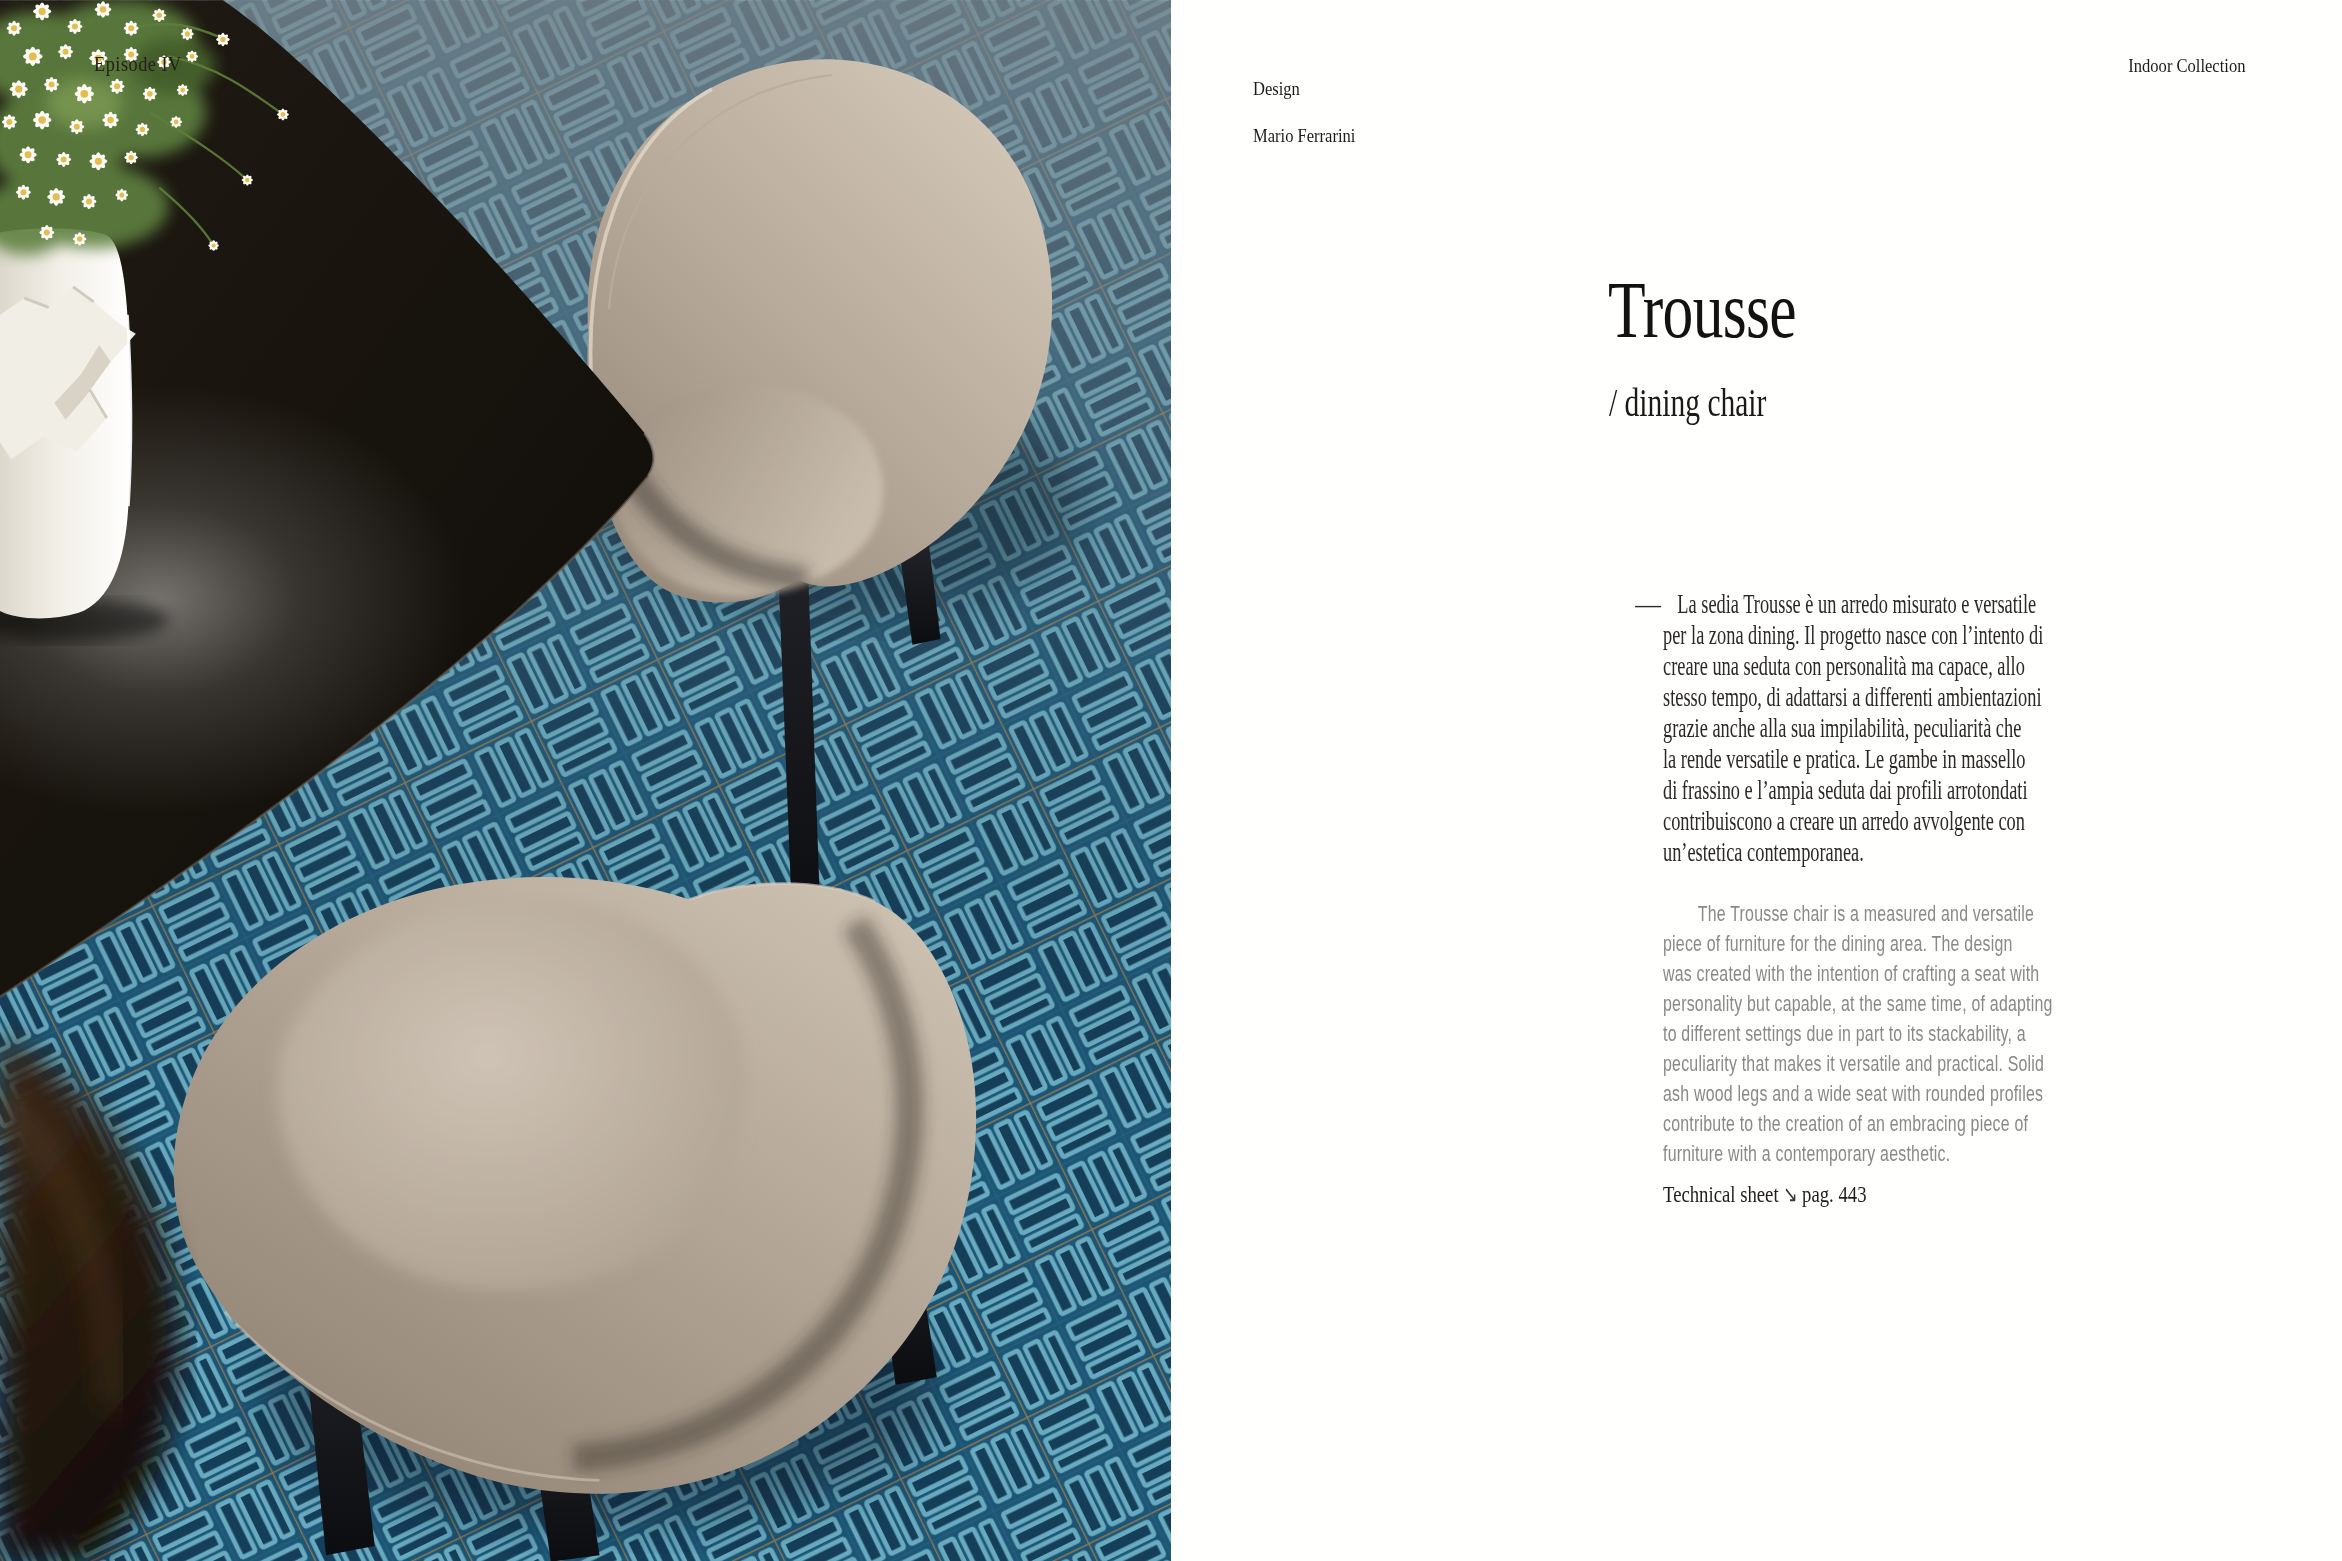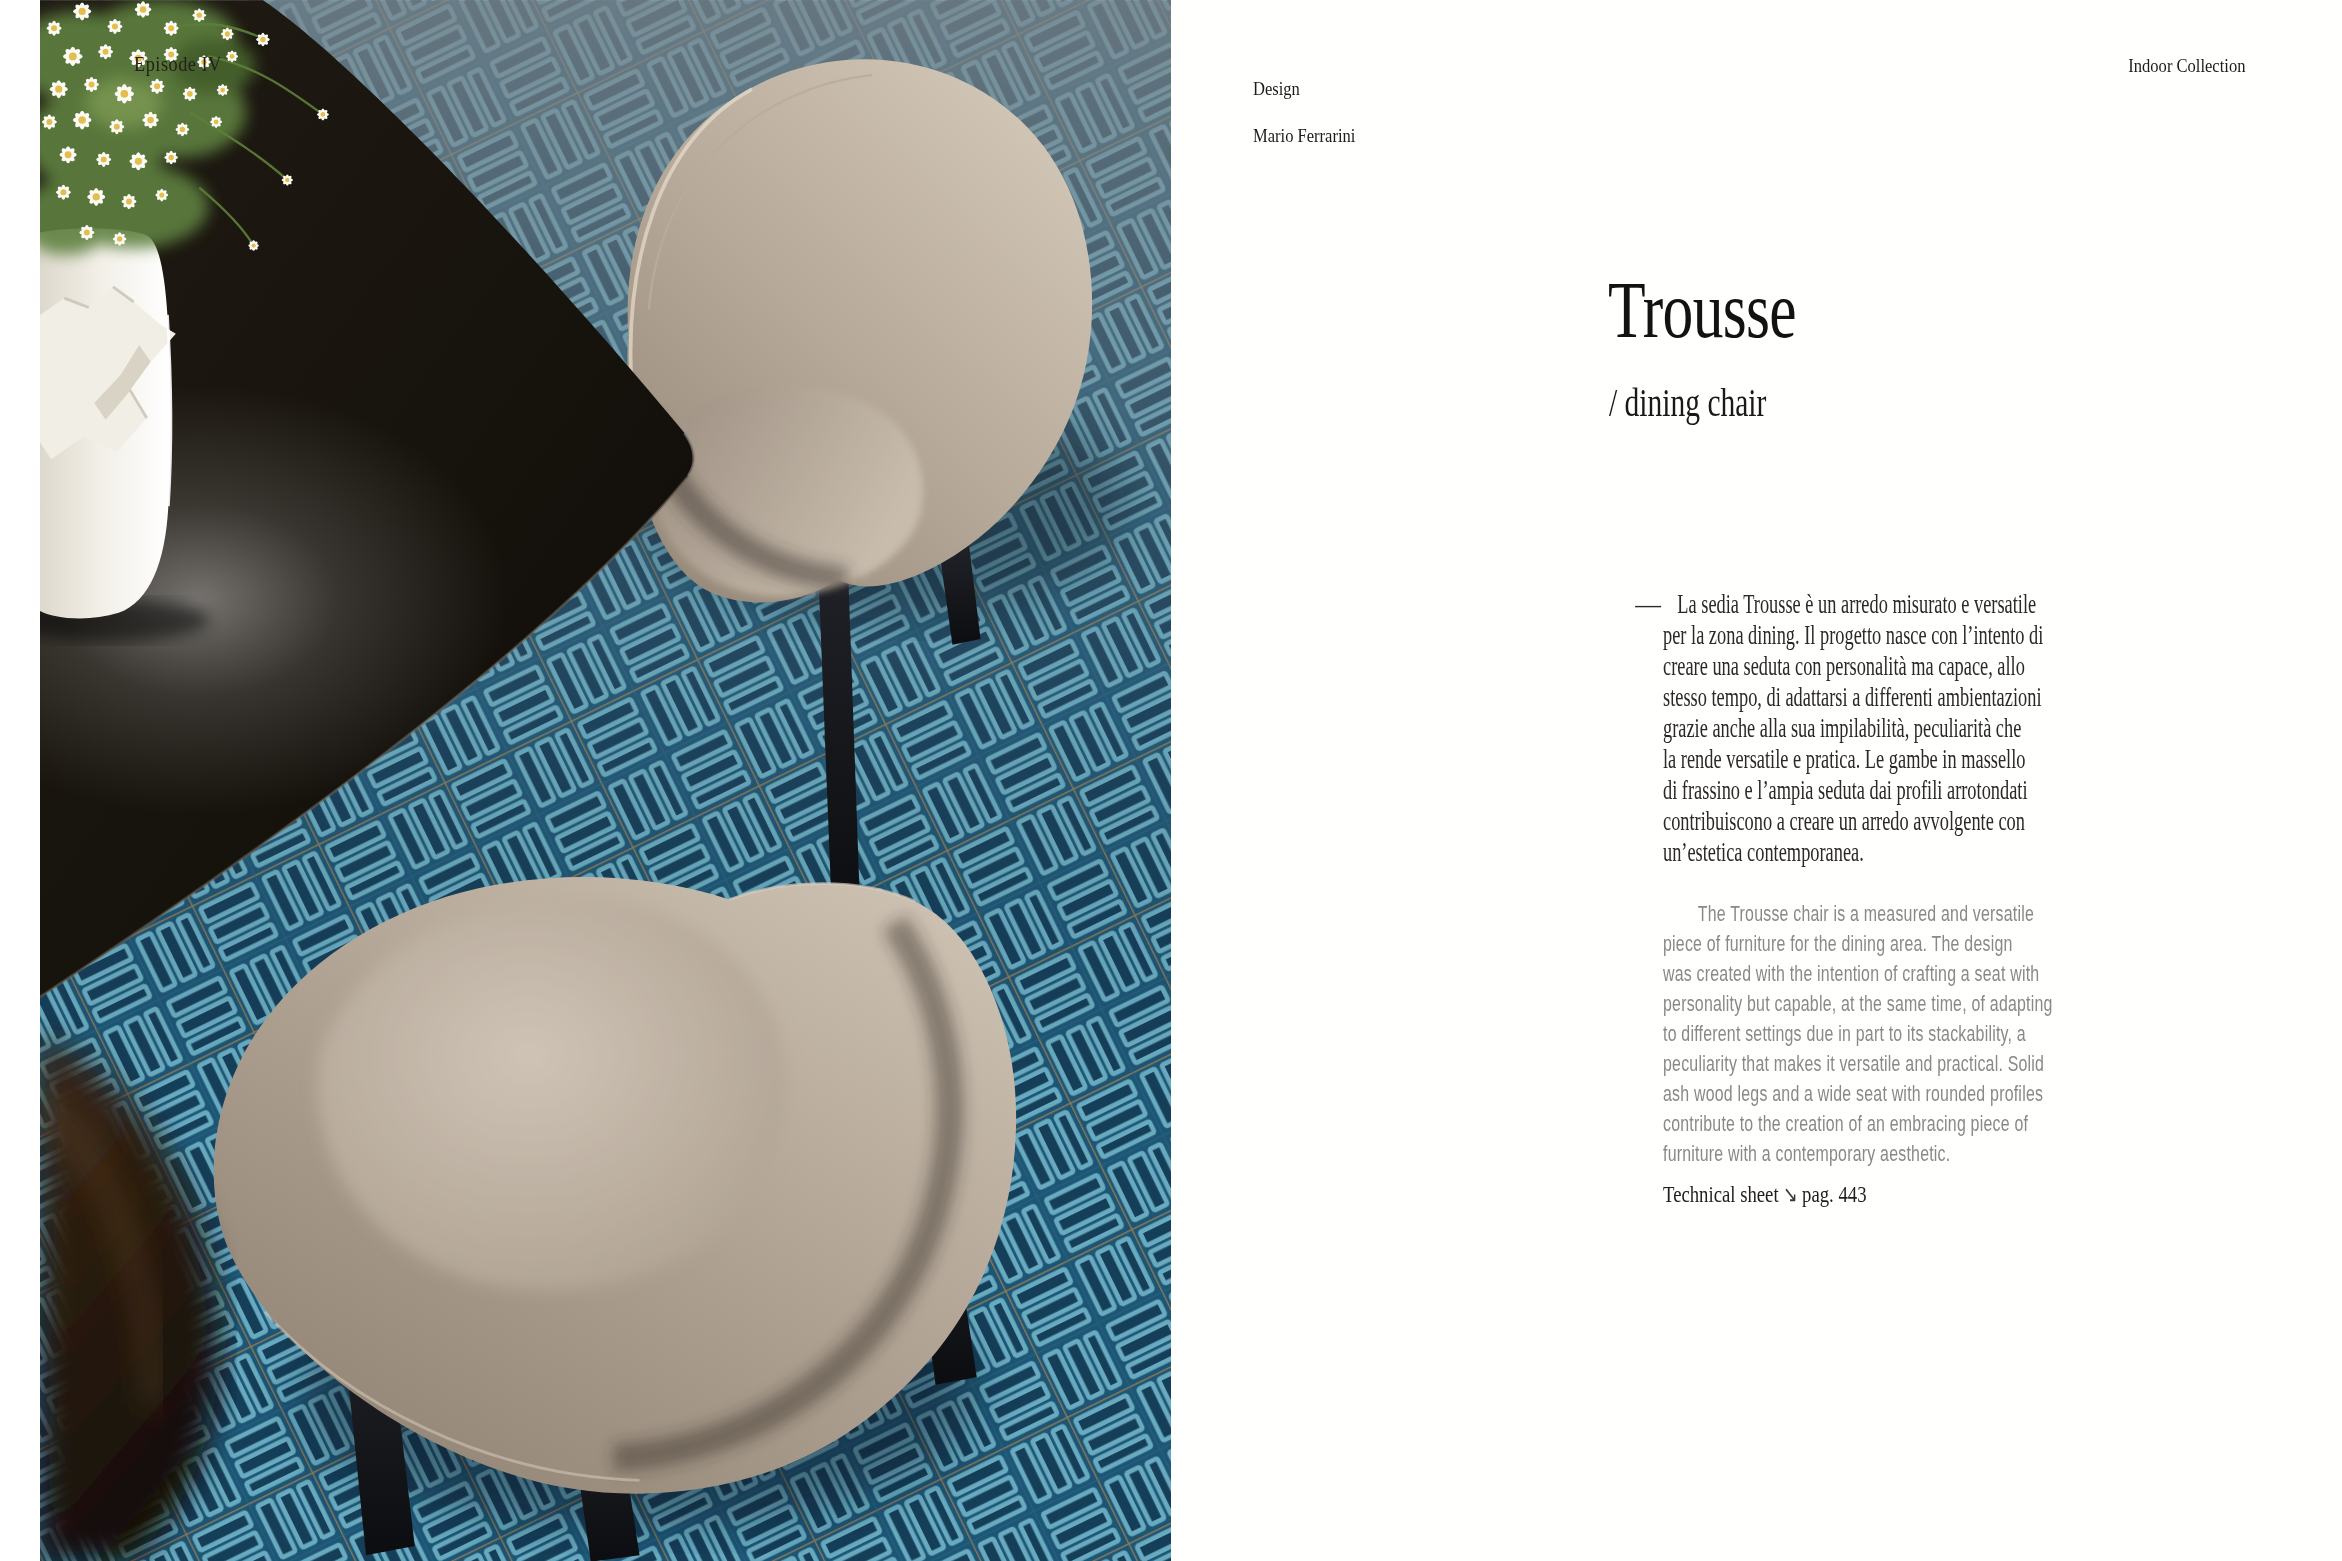--- a/index.html
+++ b/index.html
@@ -1,19 +1,19 @@
 <!DOCTYPE html>
 <html style="font-size:15px"><head>
 <meta charset="utf-8">
 <style>
   html,body{margin:0;padding:0;background:#ffffff;}
   .canvas{position:relative;width:2342px;height:1562px;background:#ffffff;overflow:hidden;
           font-family:"Liberation Serif",serif;}
   
-  .photo{position:absolute;left:0;top:0;width:1171px;height:1562px;overflow:hidden;margin-left:40px;}
+  .photo{position:absolute;left:0;top:0;width:1171px;height:1562px;overflow:hidden;}
   .photo svg{display:block;width:1171px;height:1562px;}
   .episode{position:absolute;left:94px;top:52px;font-size:21.5px;color:#241f18;
            letter-spacing:0.6px;transform:scaleX(.85);transform-origin:0 0;white-space:nowrap;}
   
   .page{position:absolute;left:1171px;top:0;width:1171px;height:1562px;background:#fffffe;}
   .hdr{position:absolute;font-size:19.7px;line-height:23.4px;color:#1d1b18;white-space:pre-line;}
   .hdr-left{left:82px;top:54px;transform:scaleX(.84);transform-origin:0 0;}
   .hdr-right{right:97px;top:54px;text-align:right;transform:scaleX(.84);transform-origin:100% 0;}
   .title{position:absolute;left:437px;top:270px;font-size:81px;line-height:81px;color:#141210;
          letter-spacing:-0.9px;transform:scaleX(.76);transform-origin:0 0;white-space:nowrap;}

